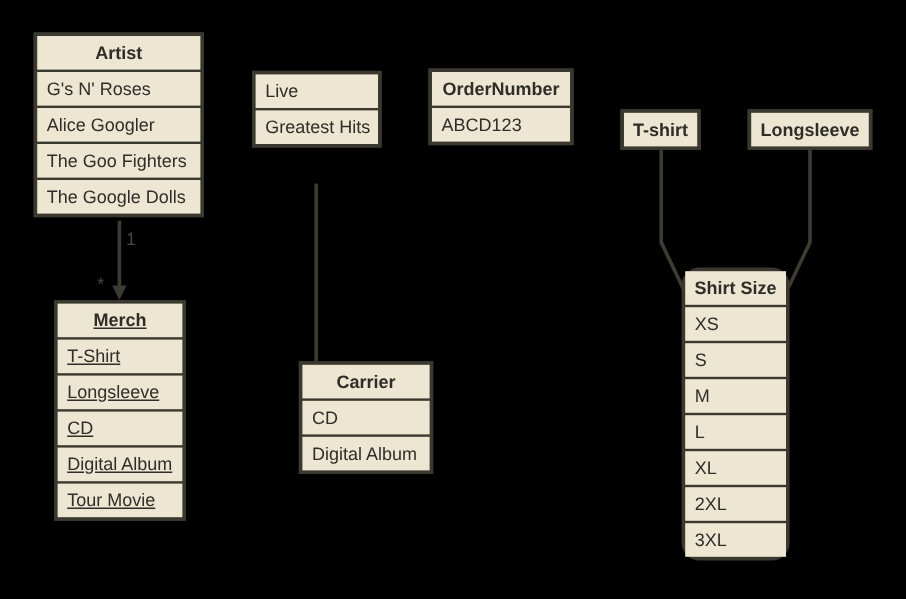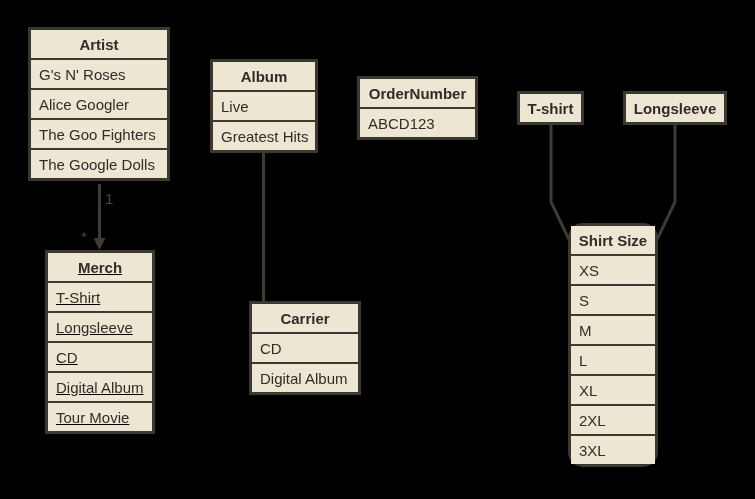--- a/index.html
+++ b/index.html
@@ -16,21 +16,21 @@
   .cell{
     background:#ece6d2;color:#2f2d27;height:28px;box-sizing:border-box;
     display:flex;align-items:center;padding:0 8px;font-size:15px;
     white-space:nowrap;overflow:hidden;
   }
   .hdr{justify-content:center;font-weight:700;padding:0 4px;}
   #t-artist{left:28px;top:27px;width:142px;}
   #t-merch{left:45px;top:250px;width:110px;text-decoration:underline;}
   #t-album{left:210px;top:59px;width:108px;}
   #t-carrier{left:209px;top:301px;width:112px;margin-left:40px;}
-  #t-ordernumber{left:357px;top:76px;width:121px;}
+  #t-ordernumber{left:357px;top:57px;width:121px;}
   #t-tshirt{left:517px;top:91px;width:67px;}
   #t-longsleeve{left:623px;top:91px;width:104px;}
   #t-shirtsize{left:568px;top:223px;width:90px;border-radius:15px;}
   .card-label{font-family:"Liberation Sans",sans-serif;font-size:15px;fill:#4a473e;}
 </style>
 </head>
 <body>
 
 <div class="stage">
 
@@ -59,21 +59,20 @@
   <div class="tbl" id="t-merch">
     <div class="cell hdr">Merch</div>
     <div class="cell">T-Shirt</div>
     <div class="cell">Longsleeve</div>
     <div class="cell">CD</div>
     <div class="cell">Digital Album</div>
     <div class="cell">Tour Movie</div>
   </div>
 
   <div class="tbl" id="t-album">
-    <div class="cell hdr">Album</div>
     <div class="cell">Live</div>
     <div class="cell">Greatest Hits</div>
   </div>
 
   <div class="tbl" id="t-carrier">
     <div class="cell hdr">Carrier</div>
     <div class="cell">CD</div>
     <div class="cell">Digital Album</div>
   </div>
 

